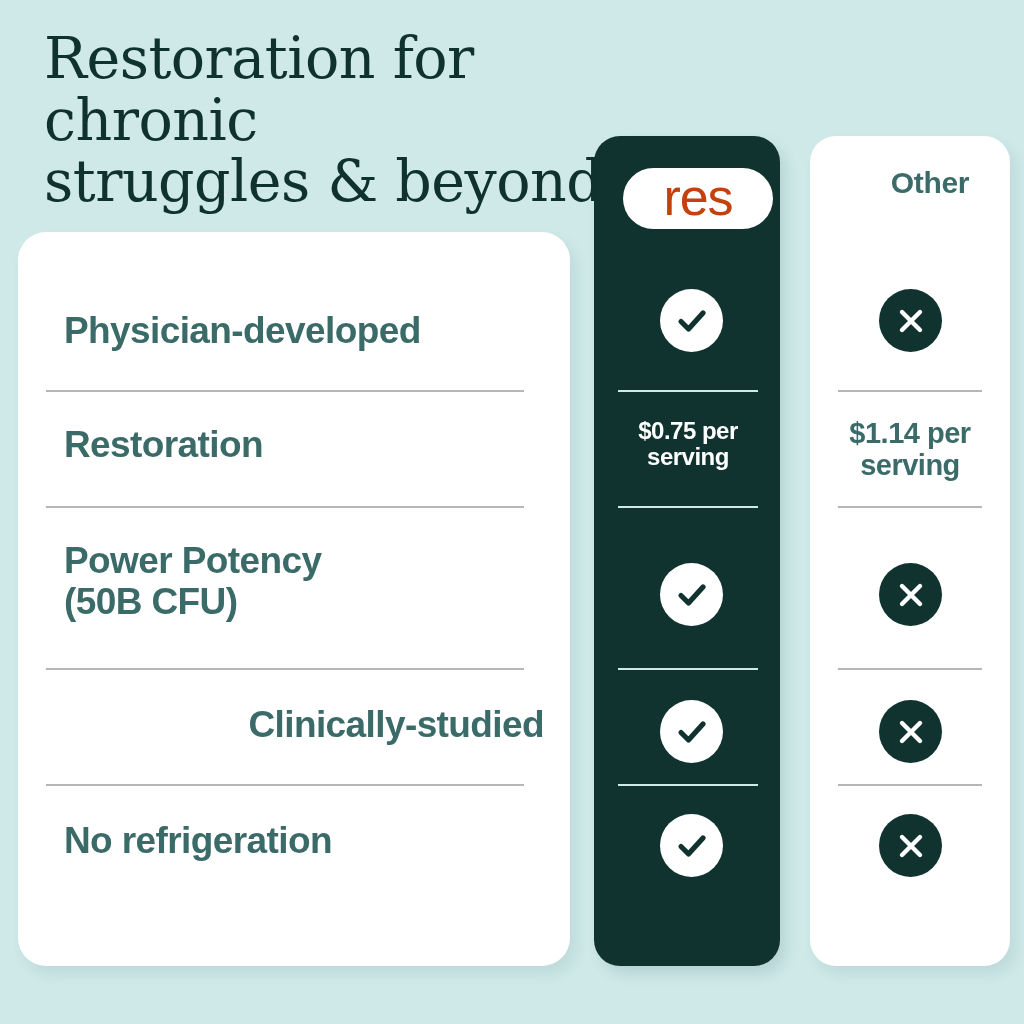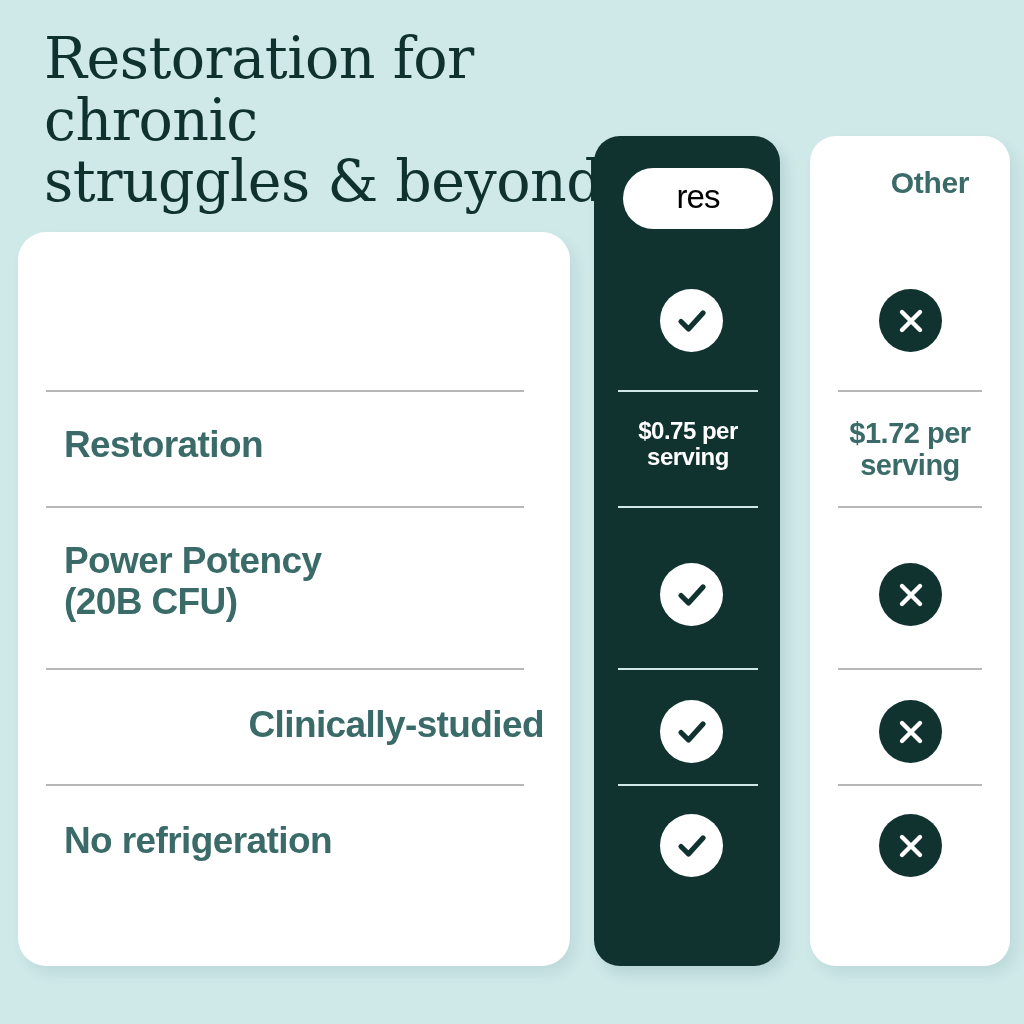--- a/index.html
+++ b/index.html
@@ -78,23 +78,23 @@
     width: 150px;
     height: 61px;
     background: #ffffff;
     border-radius: 999px;
     display: flex;
     align-items: center;
     justify-content: center;
   }
   .res-pill span {
     font-family: "Liberation Sans", sans-serif;
-    font-size: 33px;
+    font-size: 52px;
     font-weight: 400;
-    color: #000000;
+    color: #c2410c;
     letter-spacing: -1px;
     line-height: 1;
     position: relative;
     top: -2px;
   }
 
   
   .other-head {
     position: absolute;
     left: 810px;
@@ -219,26 +219,29 @@
   <div class="card card-other"></div>
 
   <div class="res-pill">
     <span>res</span>
   </div>
 
   <div class="other-head">
     <span>Other</span>
   </div>
 
+  <div class="feat feat-1">
+    <span>Physician-developed</span>
+  </div>
   <div class="feat feat-2">
     <span>Restoration</span>
   </div>
   <div class="feat feat-3">
     <span>Power Potency</span>
-    <span class="l2">(20B CFU)</span>
+    <span class="l2">(50B CFU)</span>
   </div>
   <div class="feat feat-4">
     <span>Clinically-studied</span>
   </div>
   <div class="feat feat-5">
     <span>No refrigeration</span>
   </div>
 
   <div class="divider div-left row-y-1"></div>
   <div class="divider div-left row-y-2"></div>
@@ -264,21 +267,21 @@
     <svg width="36" height="36" viewBox="0 0 36 36" aria-hidden="true">
       <path d="M9 9 L27 27 M27 9 L9 27" fill="none" stroke="#ffffff" stroke-width="4.4" stroke-linecap="round"></path>
     </svg>
   </div>
 
   <div class="price price-res">
     <span>$0.75 per</span>
     <span class="l2">serving</span>
   </div>
   <div class="price price-other">
-    <span>$1.72 per</span>
+    <span>$1.14 per</span>
     <span class="l2">serving</span>
   </div>
 
   <div class="icon icon-check col-res-x icon-y-2">
     <svg width="40" height="40" viewBox="0 0 40 40" aria-hidden="true">
       <path d="M9 20.5 L16.5 28 L31 12" fill="none" stroke="#11332f" stroke-width="5.2" stroke-linecap="round" stroke-linejoin="round"></path>
     </svg>
   </div>
   <div class="icon icon-x col-other-x icon-y-2">
     <svg width="36" height="36" viewBox="0 0 36 36" aria-hidden="true">

